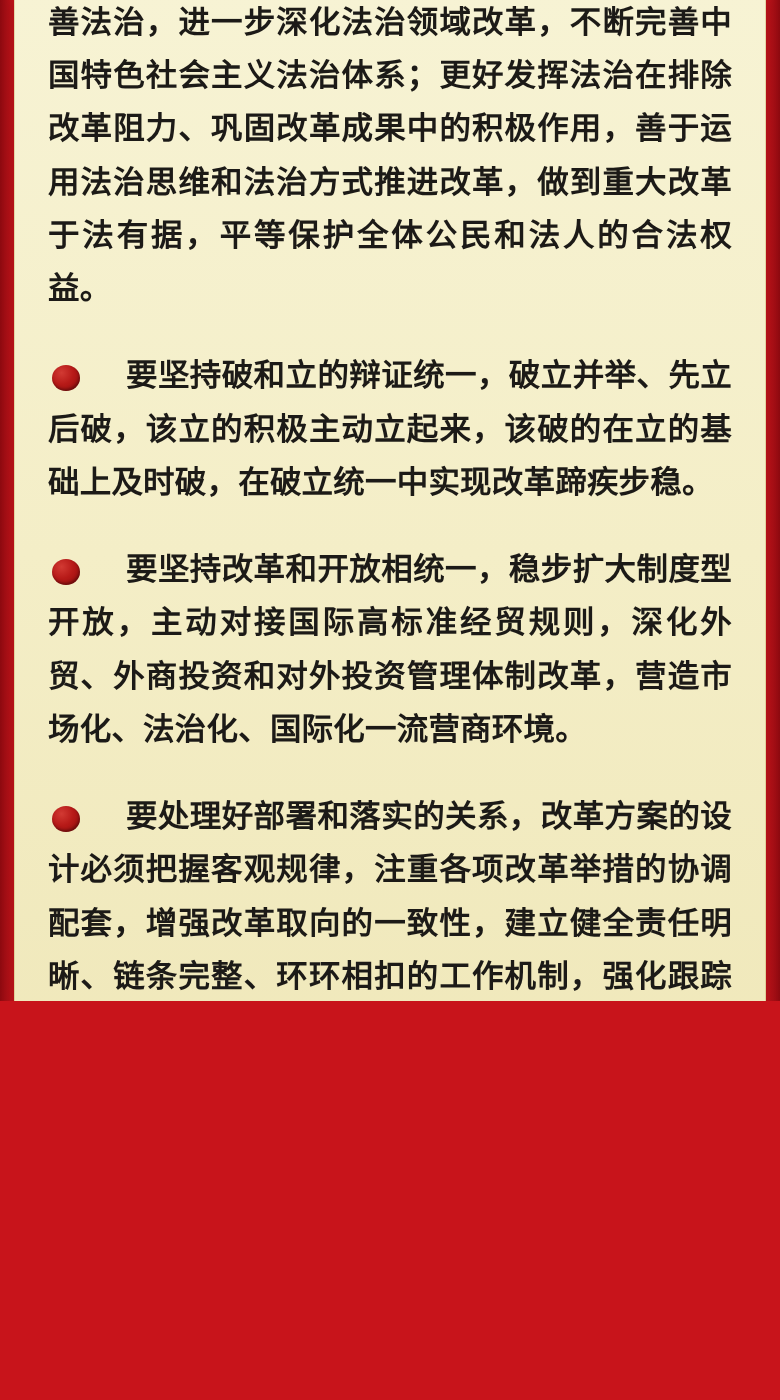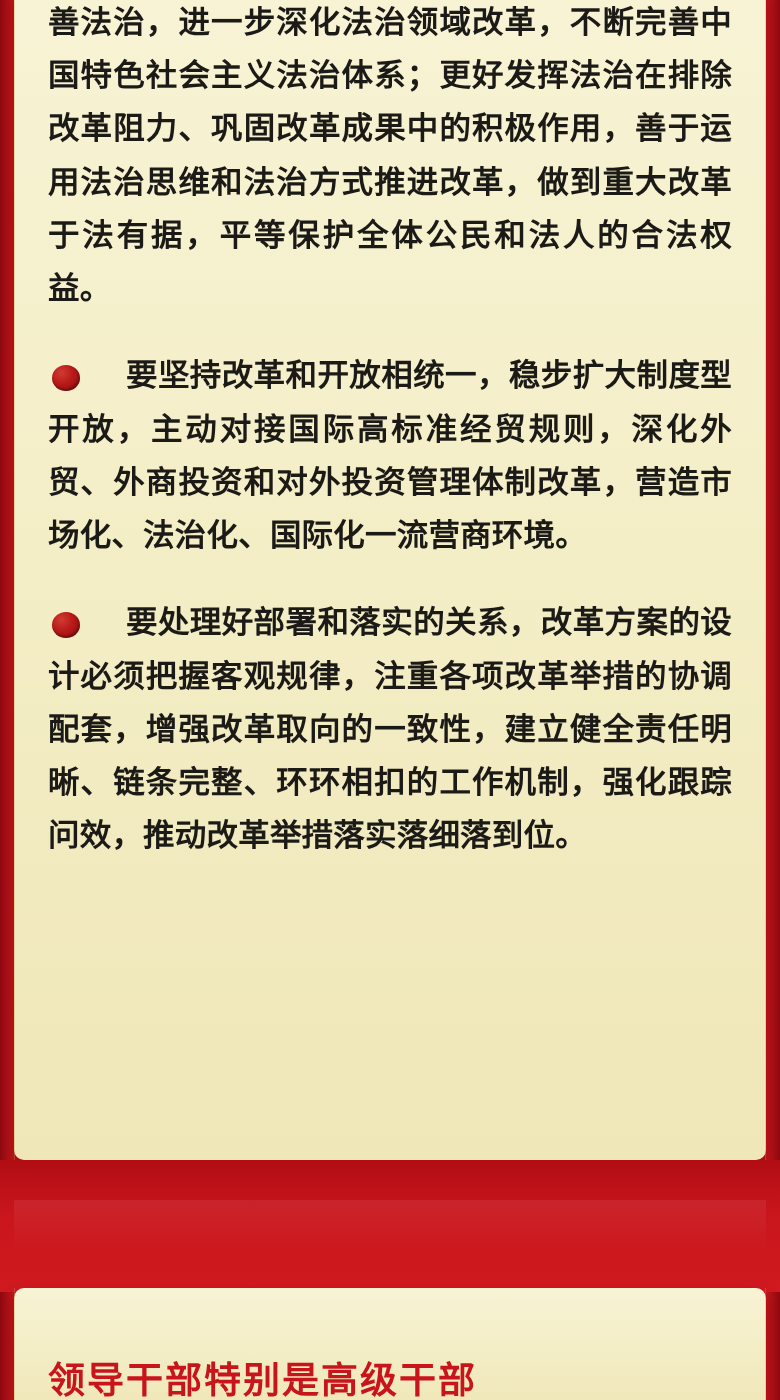--- a/index.html
+++ b/index.html
@@ -10,21 +10,21 @@
   body {
     width: 780px;
     height: 1400px;
     overflow: hidden;
     font-family: "Liberation Serif", "DejaVu Serif", serif;
   }
 
   .page {
     position: relative;
     width: 780px;
-    height: 1400px;
+    height: 1001px;
     background: linear-gradient(180deg, #cf1a1a 0%, #c4131a 55%, #b60f16 100%);
     overflow: hidden;
   }
 
   
   .rail {
     position: absolute;
     top: 0;
     bottom: 0;
     width: 14px;
@@ -134,20 +134,24 @@
 <div class="page">
 
   <div class="rail left"></div>
   <div class="rail right"></div>
 
   <div class="card upper">
     <div class="card-inner">
 
       <p class="para first">善法治，进一步深化法治领域改革，不断完善中国特色社会主义法治体系；更好发挥法治在排除改革阻力、巩固改革成果中的积极作用，善于运用法治思维和法治方式推进改革，做到重大改革于法有据，平等保护全体公民和法人的合法权益。</p>
 
+      <p class="para bullet">
+        <span class="bullet-dot"></span>
+        <span>要坚持破和立的辩证统一，破立并举、先立后破，该立的积极主动立起来，该破的在立的基础上及时破，在破立统一中实现改革蹄疾步稳。</span>
+      </p>
 
       <p class="para bullet">
         <span class="bullet-dot"></span>
         <span>要坚持改革和开放相统一，稳步扩大制度型开放，主动对接国际高标准经贸规则，深化外贸、外商投资和对外投资管理体制改革，营造市场化、法治化、国际化一流营商环境。</span>
       </p>
 
       <p class="para bullet">
         <span class="bullet-dot"></span>
         <span>要处理好部署和落实的关系，改革方案的设计必须把握客观规律，注重各项改革举措的协调配套，增强改革取向的一致性，建立健全责任明晰、链条完整、环环相扣的工作机制，强化跟踪问效，推动改革举措落实落细落到位。</span>
       </p>

